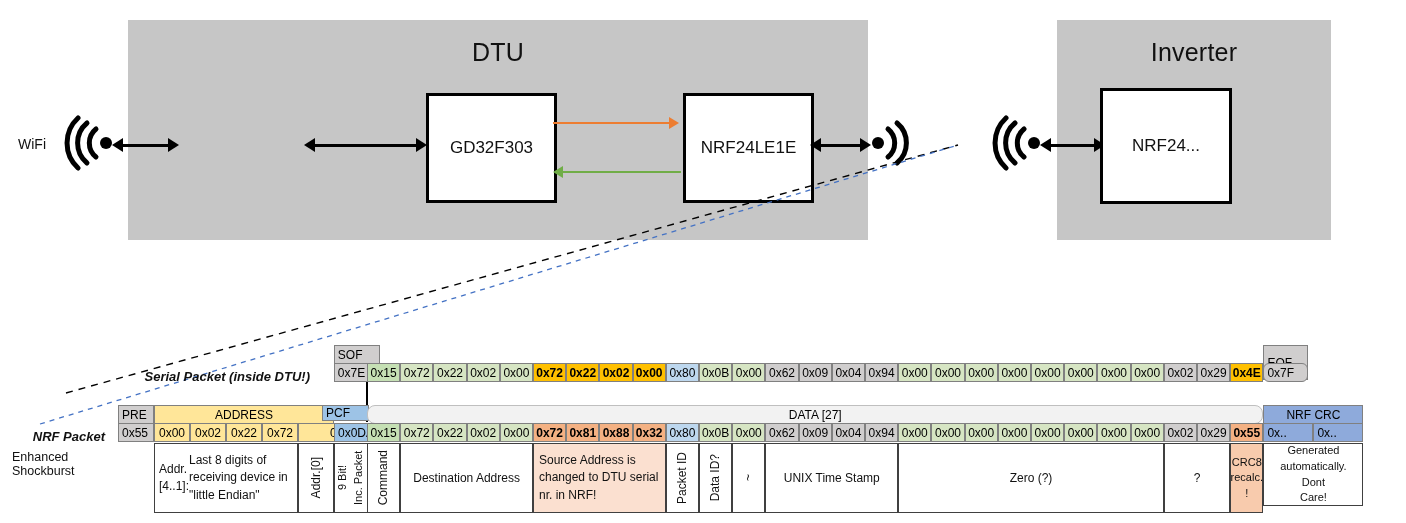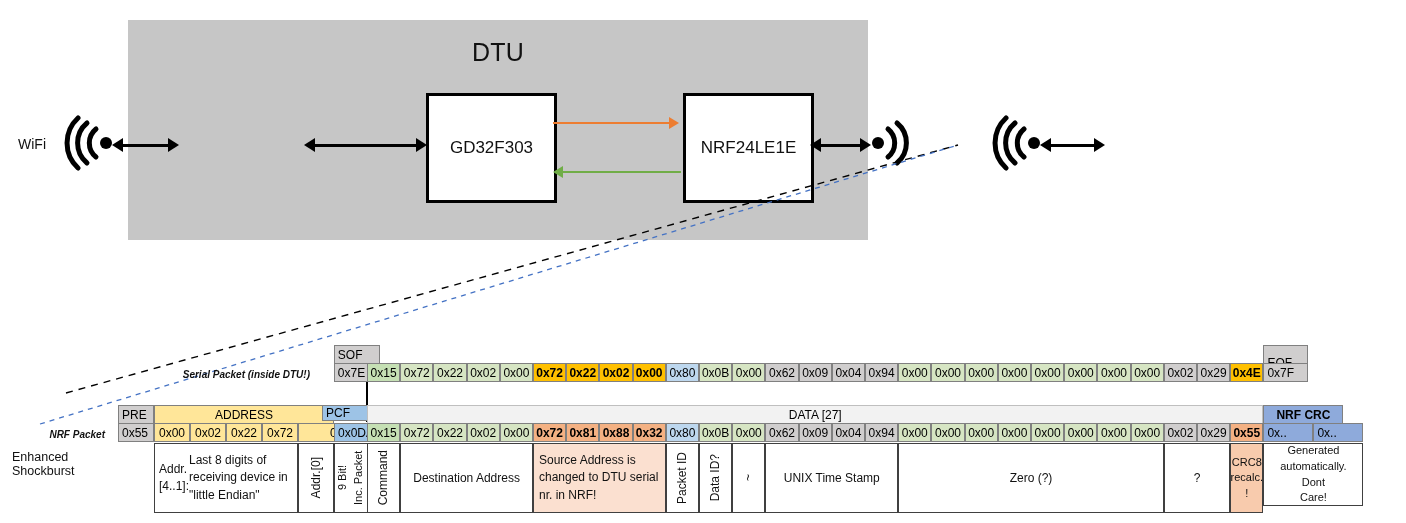--- a/index.html
+++ b/index.html
@@ -30,37 +30,37 @@
   .oline{position:absolute;background:#ED7D31;height:2px;}
   .oarrow{position:absolute;width:0;height:0;border-top:6px solid transparent;border-bottom:6px solid transparent;border-left:10px solid #ED7D31;}
   .gline{position:absolute;background:#70AD47;height:2px;}
   .garrow{position:absolute;width:0;height:0;border-top:6px solid transparent;border-bottom:6px solid transparent;border-right:10px solid #70AD47;}
   .wifi-label{position:absolute;font-size:14px;color:#111;}
   .radio{position:absolute;}
   
   #leaders{position:absolute;left:0;top:0;width:1406px;height:523px;pointer-events:none;}
   
   .rowlabel{
-    position:absolute;text-align:right;font-size:10px;
+    position:absolute;text-align:right;font-size:13px;
     font-style:italic;font-weight:bold;color:#111;
   }
   .sublabel{position:absolute;text-align:right;font-size:12.5px;color:#111;}
   .cell{
     position:absolute;box-sizing:border-box;
     border:1px solid #808080;
     font-size:12px;line-height:1;
     display:flex;align-items:center;justify-content:center;
     overflow:hidden;white-space:nowrap;
   }
   .cell.l{justify-content:flex-start;padding-left:3px;}
   .hdr{background:#d0cece;}
   .hdr-pcf{background:#9DC3E6;}
   .hdr-addr{background:#FFE699;}
   .hdr-crc{background:#8EAADB;}
-  .hdr-blank{background:#f2f2f2;border-color:#bfbfbf;}
+  .hdr-blank{background:#f2f2f2;border-color:#bfbfbf;border-radius:8px;}
   .b-gray{background:#d0cece;}
   .b-green{background:#d6e5c3;}
   .b-green2{background:#c5e0b4;}
   .b-yellow{background:#FFC000;font-weight:bold;}
   .b-blue{background:#BDD7EE;}
   .b-orange{background:#F4B183;font-weight:bold;}
   .b-crcblue{background:#8EAADB;}
   .ann{
     position:absolute;box-sizing:border-box;border:1px solid #404040;
     background:#fff;font-size:12px;color:#111;
@@ -78,20 +78,23 @@
 </style>
 </head>
 <body>
 
 <div id="diagram">
 
   <div class="grayhouse" style="left:128px;top:20px;width:740px;height:220px;">
     <div class="house-title">DTU</div>
   </div>
 
+  <div class="grayhouse" style="left:1057px;top:20px;width:274px;height:220px;">
+    <div class="house-title">Inverter</div>
+  </div>
 
   <div class="wifi-label" style="left:18px;top:136px;">WiFi</div>
   <div class="radio" style="left:62px;top:115px;">
     <svg width="56" height="56" viewBox="0 0 56 56">
       <circle cx="44" cy="28" r="6" fill="#000"></circle>
       <path d="M34 14 A18 18 0 0 0 34 42" stroke="#000" stroke-width="5" fill="none" stroke-linecap="round"></path>
       <path d="M25 8 A26 26 0 0 0 25 48" stroke="#000" stroke-width="5" fill="none" stroke-linecap="round"></path>
       <path d="M16 3 A34 34 0 0 0 16 53" stroke="#000" stroke-width="5" fill="none" stroke-linecap="round"></path>
     </svg>
   </div>
@@ -135,20 +138,23 @@
       <circle cx="44" cy="28" r="6" fill="#000"></circle>
       <path d="M34 14 A18 18 0 0 0 34 42" stroke="#000" stroke-width="5" fill="none" stroke-linecap="round"></path>
       <path d="M25 8 A26 26 0 0 0 25 48" stroke="#000" stroke-width="5" fill="none" stroke-linecap="round"></path>
       <path d="M16 3 A34 34 0 0 0 16 53" stroke="#000" stroke-width="5" fill="none" stroke-linecap="round"></path>
     </svg>
   </div>
   <div class="hline" style="left:1046px;top:144px;width:54px;"></div>
   <div class="arrowL" style="left:1040px;top:138px;"></div>
   <div class="arrowR" style="left:1094px;top:138px;"></div>
 
+  <div class="chipbox" style="left:1100px;top:88px;width:126px;height:110px;">
+    <span>NRF24...</span>
+  </div>
 </div>
 
 <svg id="leaders">
   <line x1="66" y1="393" x2="958" y2="145" stroke="#000" stroke-width="1.4" stroke-dasharray="7,6"></line>
   <line x1="40" y1="424" x2="958" y2="145" stroke="#4472C4" stroke-width="1.3" stroke-dasharray="5,5"></line>
 </svg>
 
 <div id="tables">
 
   <div class="rowlabel" style="left:10px;top:369px;width:300px;">Serial Packet (inside DTU!)</div>
@@ -183,21 +189,21 @@
       <div class="cell b-green" style="left: 964.6px; top: 363px; width: 33.2px; height: 19px;">0x00</div>
       <div class="cell b-green" style="left: 997.8px; top: 363px; width: 33.2px; height: 19px;">0x00</div>
       <div class="cell b-green" style="left: 1031px; top: 363px; width: 33.2px; height: 19px;">0x00</div>
       <div class="cell b-green" style="left: 1064.2px; top: 363px; width: 33.2px; height: 19px;">0x00</div>
       <div class="cell b-green" style="left: 1097.4px; top: 363px; width: 33.2px; height: 19px;">0x00</div>
       <div class="cell b-green" style="left: 1130.6px; top: 363px; width: 33.2px; height: 19px;">0x00</div>
       <div class="cell b-gray" style="left: 1163.8px; top: 363px; width: 33.2px; height: 19px;">0x02</div>
       <div class="cell b-gray" style="left: 1197px; top: 363px; width: 33.2px; height: 19px;">0x29</div>
       <div class="cell b-yellow" style="left: 1230.2px; top: 363px; width: 33.2px; height: 19px;">0x4E</div>
       <div class="cell hdr l" style="left: 1263.4px; top: 345px; width: 45px; height: 35px;">EOF</div>
-      <div class="cell b-gray l" style="left: 1263.4px; top: 363px; width: 45px; height: 19px;">0x7F</div>
+      <div class="cell b-gray l" style="left: 1263.4px; top: 363px; width: 45px; height: 19px; border-radius: 6px;">0x7F</div>
       <div class="cell hdr l" style="left: 118px; top: 405px; width: 36px; height: 19px;">PRE</div>
       <div class="cell hdr-addr" style="left: 154px; top: 405px; width: 180px; height: 19px;">ADDRESS</div>
       <div class="cell hdr-pcf l" style="left: 322px; top: 405px; width: 47px; height: 16px; text-align: center;">PCF</div>
       <div class="cell b-gray l" style="left: 118px; top: 423px; width: 36px; height: 19px;">0x55</div>
       <div class="cell hdr-addr" style="left: 154px; top: 423px; width: 36px; height: 19px;">0x00</div>
       <div class="cell hdr-addr" style="left: 190px; top: 423px; width: 36px; height: 19px;">0x02</div>
       <div class="cell hdr-addr" style="left: 226px; top: 423px; width: 36px; height: 19px;">0x22</div>
       <div class="cell hdr-addr" style="left: 262px; top: 423px; width: 36px; height: 19px;">0x72</div>
       <div class="cell hdr-addr" style="left: 298px; top: 423px; width: 36px; height: 19px; padding-left: 44px;">0x01</div>
       <div class="cell hdr-pcf l" style="left: 334px; top: 423px; width: 47px; height: 19px;">0x0DA</div>
@@ -222,21 +228,21 @@
       <div class="cell b-green" style="left: 931.4px; top: 423px; width: 33.2px; height: 19px;">0x00</div>
       <div class="cell b-green" style="left: 964.6px; top: 423px; width: 33.2px; height: 19px;">0x00</div>
       <div class="cell b-green" style="left: 997.8px; top: 423px; width: 33.2px; height: 19px;">0x00</div>
       <div class="cell b-green" style="left: 1031px; top: 423px; width: 33.2px; height: 19px;">0x00</div>
       <div class="cell b-green" style="left: 1064.2px; top: 423px; width: 33.2px; height: 19px;">0x00</div>
       <div class="cell b-green" style="left: 1097.4px; top: 423px; width: 33.2px; height: 19px;">0x00</div>
       <div class="cell b-green" style="left: 1130.6px; top: 423px; width: 33.2px; height: 19px;">0x00</div>
       <div class="cell b-gray" style="left: 1163.8px; top: 423px; width: 33.2px; height: 19px;">0x02</div>
       <div class="cell b-gray" style="left: 1197px; top: 423px; width: 33.2px; height: 19px;">0x29</div>
       <div class="cell b-orange" style="left: 1230.2px; top: 423px; width: 33.2px; height: 19px;">0x55</div>
-      <div class="cell hdr-crc" style="left: 1263.4px; top: 405px; width: 80px; height: 19px; font-weight: bold;">NRF CRC</div>
+      <div class="cell hdr-crc" style="left: 1263.4px; top: 405px; width: 100px; height: 19px;">NRF CRC</div>
       <div class="cell b-crcblue l" style="left: 1263.4px; top: 423px; width: 50px; height: 19px;">0x..</div>
       <div class="cell b-crcblue l" style="left: 1313.4px; top: 423px; width: 50px; height: 19px;">0x..</div>
       <div class="ann left" style="left: 154px; top: 443px; width: 144px; height: 70px; line-height: 1.45;">
         <span>Addr. [4..1]:</span>
         <br>
         <span>Last 8 digits of receiving device in "little Endian"</span>
       </div>
       <div class="ann" style="left: 298px; top: 443px; width: 36px; height: 70px;">
         <span class="vstack">Addr.[0]</span>
       </div>

